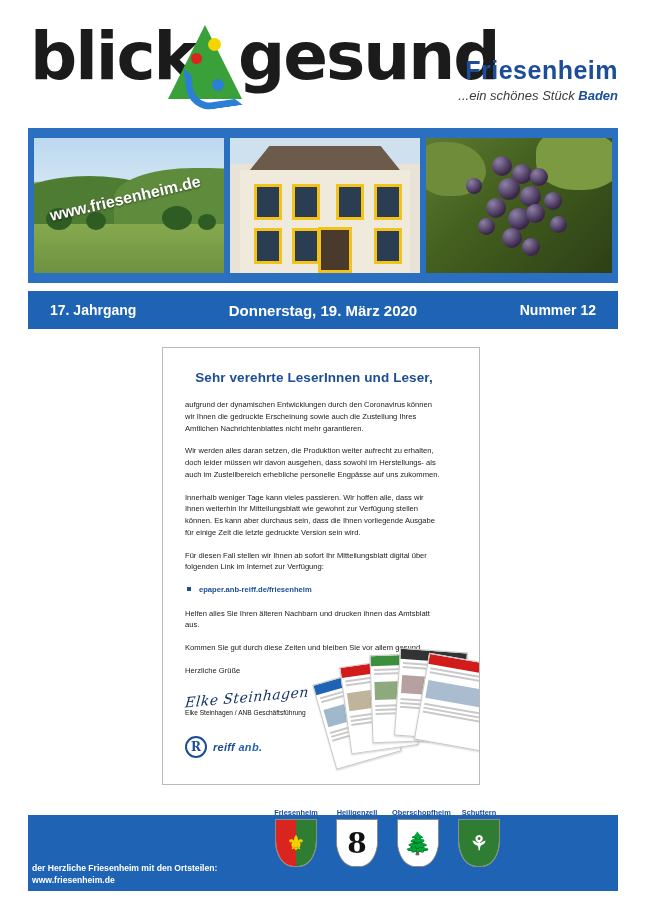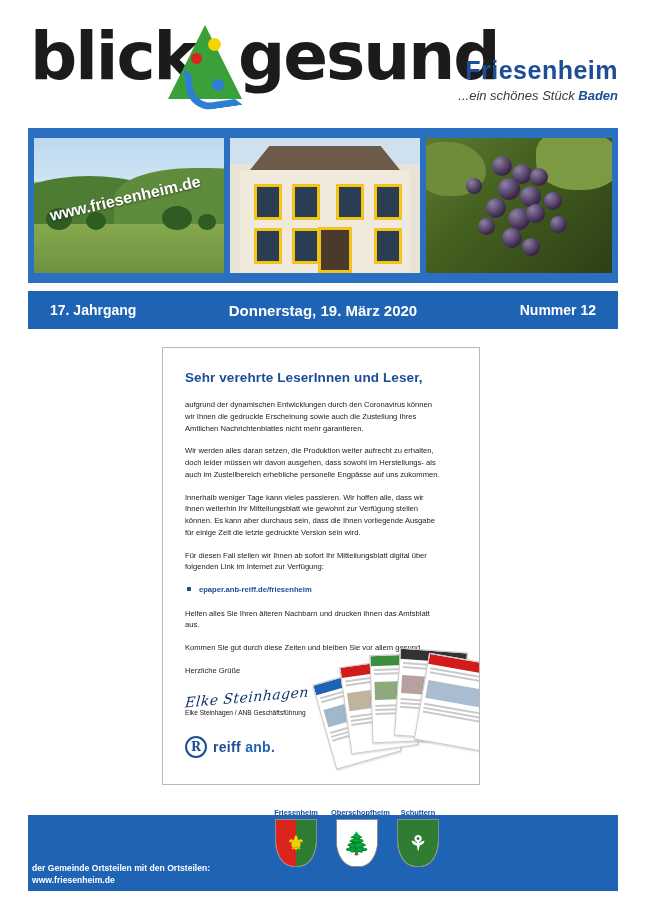--- a/index.html
+++ b/index.html
@@ -254,20 +254,21 @@
     left: 22px; top: 22px;
     width: 258px;
   }
   .letter h2 {
     margin: 0 0 14px 0;
     font-family: "Liberation Sans", sans-serif;
     font-size: 13.5px;
     font-weight: bold;
     color: #1c4d96;
     letter-spacing: 0.1px;
+    text-align: center;
   }
   .letter p {
     margin: 0 0 11px 0;
     font-family: "Liberation Sans", sans-serif;
     font-size: 7.6px;
     line-height: 1.55;
     color: #1a1a1a;
   }
   .letter .link-row {
     margin: 0 0 12px 0;
@@ -313,24 +314,25 @@
     border: 2px solid #1c4d96;
     color: #1c4d96;
     font-family: "DejaVu Serif", serif;
     font-weight: bold;
     font-size: 12px;
     display: flex; align-items: center; justify-content: center;
     box-sizing: border-box;
   }
   .reiff .txt {
     font-family: "Liberation Sans", sans-serif;
-    font-size: 14px;
+    font-size: 11px;
     font-weight: bold;
     color: #1c4d96;
     letter-spacing: 0.3px;
+    font-style: italic;
   }
   .reiff .txt .anb { color: #1f63b4; }
 
   
   .fan {
     position: absolute;
     left: 160px; top: 300px;
     width: 152px; height: 130px;
   }
   .fan .sheet {
@@ -598,34 +600,41 @@
     </div>
 
     <div class="reiff">
       <div class="mark">R</div>
       <div class="txt"><span>reiff </span><span class="anb">anb.</span></div>
     </div>
   </div>
 
   <div class="footer-band"></div>
   <div class="footer-sub">
-    <div>der Gemeinde Ortsteilen mit den Ortsteilen:</div>
+    <div>der Herzliche Friesenheim mit den Ortsteilen:</div>
     <div>www.friesenheim.de</div>
   </div>
 
   <div class="crests">
     <div class="crest">
       <div class="cname">Friesenheim</div>
       <div class="shield">
         <div class="half-l" style="background:#d9251d;"></div>
         <div class="half-r" style="background:#2f7d32;"></div>
         <div class="fig" style="color:#f5d400; font-size:20px;">⚜</div>
       </div>
     </div>
     <div class="crest">
+      <div class="cname">Heiligenzell</div>
+      <div class="shield">
+        <div class="half-l" style="background:#ffffff; width:100%;"></div>
+        <div class="fig" style="color:#111; font-size:28px;">8</div>
+      </div>
+    </div>
+    <div class="crest">
       <div class="cname">Oberschopfheim</div>
       <div class="shield">
         <div class="half-l" style="background:#ffffff; width:100%;"></div>
         <div class="fig" style="color:#2f7d32; font-size:22px;">🌲</div>
       </div>
     </div>
     <div class="crest">
       <div class="cname">Schuttern</div>
       <div class="shield">
         <div class="half-l" style="background:#2f7d32; width:100%;"></div>

